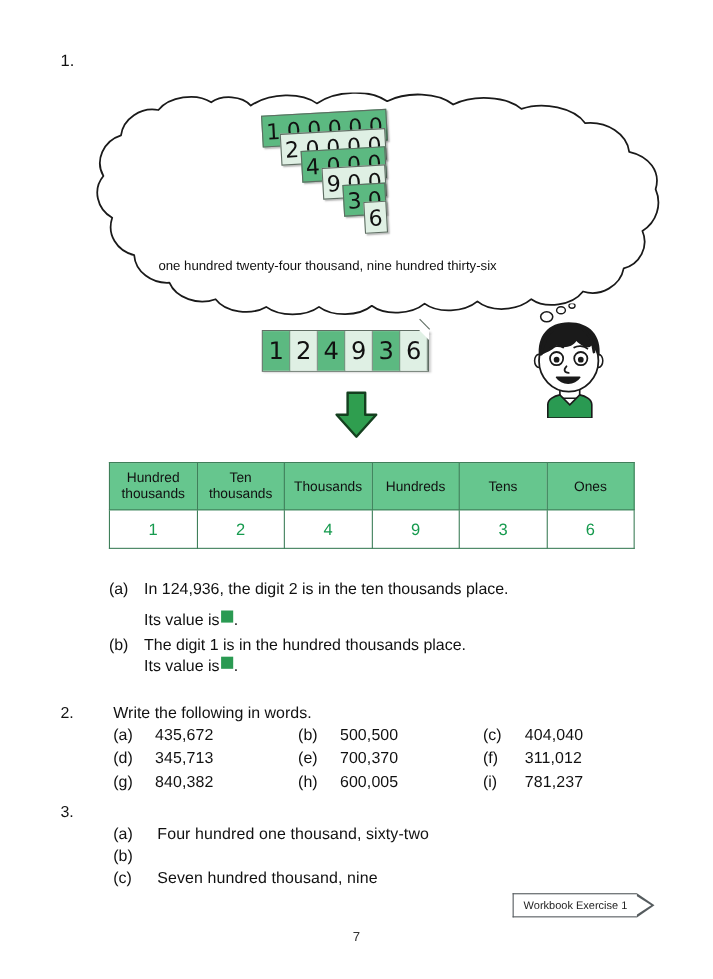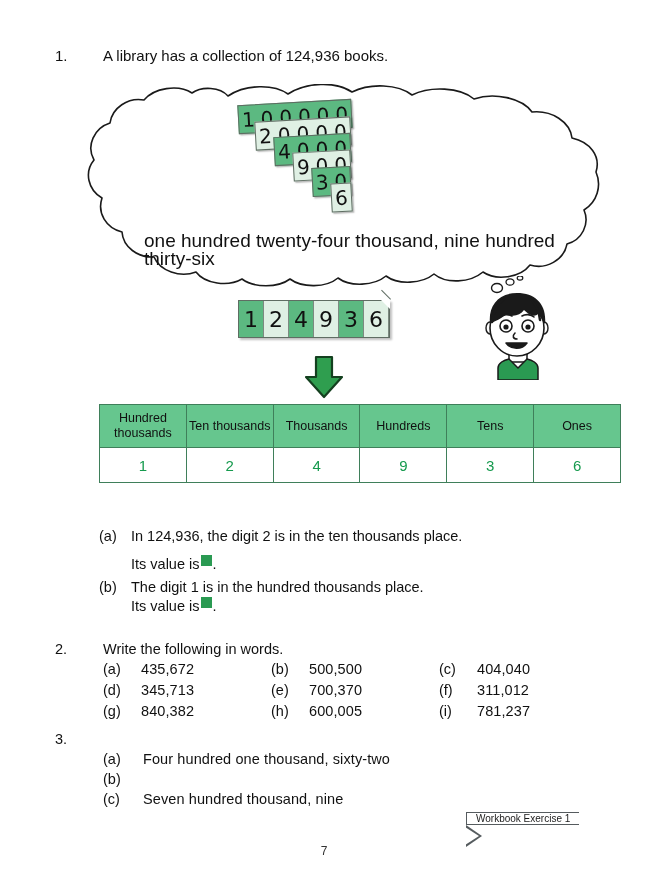--- a/index.html
+++ b/index.html
@@ -83,21 +83,21 @@
   }
   .pv-green  { background: #5cb981; }
   .pv-light  { background: #dff0e4; }
 
   .cloud-caption {
     position: absolute;
     left: 66px;
     top: 148px;
     width: 420px;
     text-align: left;
-    font-size: 19px;
+    font-size: 12px;
     line-height: 18px;
     color: #111111;
   }
 
   
   .boy {
     position: absolute;
     left: 468px;
     top: 276px;
     width: 100px;
@@ -152,24 +152,24 @@
   .down-arrow {
     position: absolute;
     left: 303px;
     top: 355px;
   }
 
   
   .pv-table {
     position: absolute;
     left: 99px;
-    top: 404px;
+    top: 420px;
     border-collapse: collapse;
     table-layout: fixed;
-    width: 522px;
+    width: 478px;
   }
   .pv-table th,
   .pv-table td {
     border: 1px solid #3f7f5a;
     text-align: center;
     box-sizing: border-box;
   }
   .pv-table th {
     background: #66c68e;
     color: #111111;
@@ -254,22 +254,21 @@
     flex: 0 0 40px;
   }
 
   
   .banner {
     position: absolute;
     left: 466px;
     top: 812px;
     height: 22px;
     display: flex;
-    align-items: flex-start;
-    flex-direction: column;
+    align-items: center;
   }
   .banner-body {
     border: 1px solid #555b5e;
     border-right: none;
     height: 22px;
     box-sizing: border-box;
     display: flex;
     align-items: center;
     justify-content: center;
     padding: 0 9px;
@@ -307,21 +306,20 @@
     color: #333333;
   }
 </style>
 </head>
 <body>
 
 <div class="page">
 
   <div class="q1-row">
     <div class="q-num">1.</div>
-    <div class="q-text">A library has a collection of 124,936 books.</div>
   </div>
 
   <div class="cloud-wrap">
     <svg width="525" height="205" viewBox="0 0 525 205">
       <path d="M150,12 C168,0 196,0 210,10 C228,-2 258,-3 274,8 C292,-1 320,0 334,11
                C352,2 382,3 396,15 C416,8 444,14 454,28 C474,26 492,38 494,54
                C512,58 523,72 518,88 C524,102 519,118 506,126 C512,140 504,156 489,160
                C486,176 468,186 452,181 C442,194 418,197 405,188 C392,199 368,200 356,190
                C344,200 320,201 308,192 C296,202 272,203 260,194 C248,204 224,204 212,195
                C200,204 176,204 164,195 C150,203 127,200 118,188 C102,194 82,187 76,173

